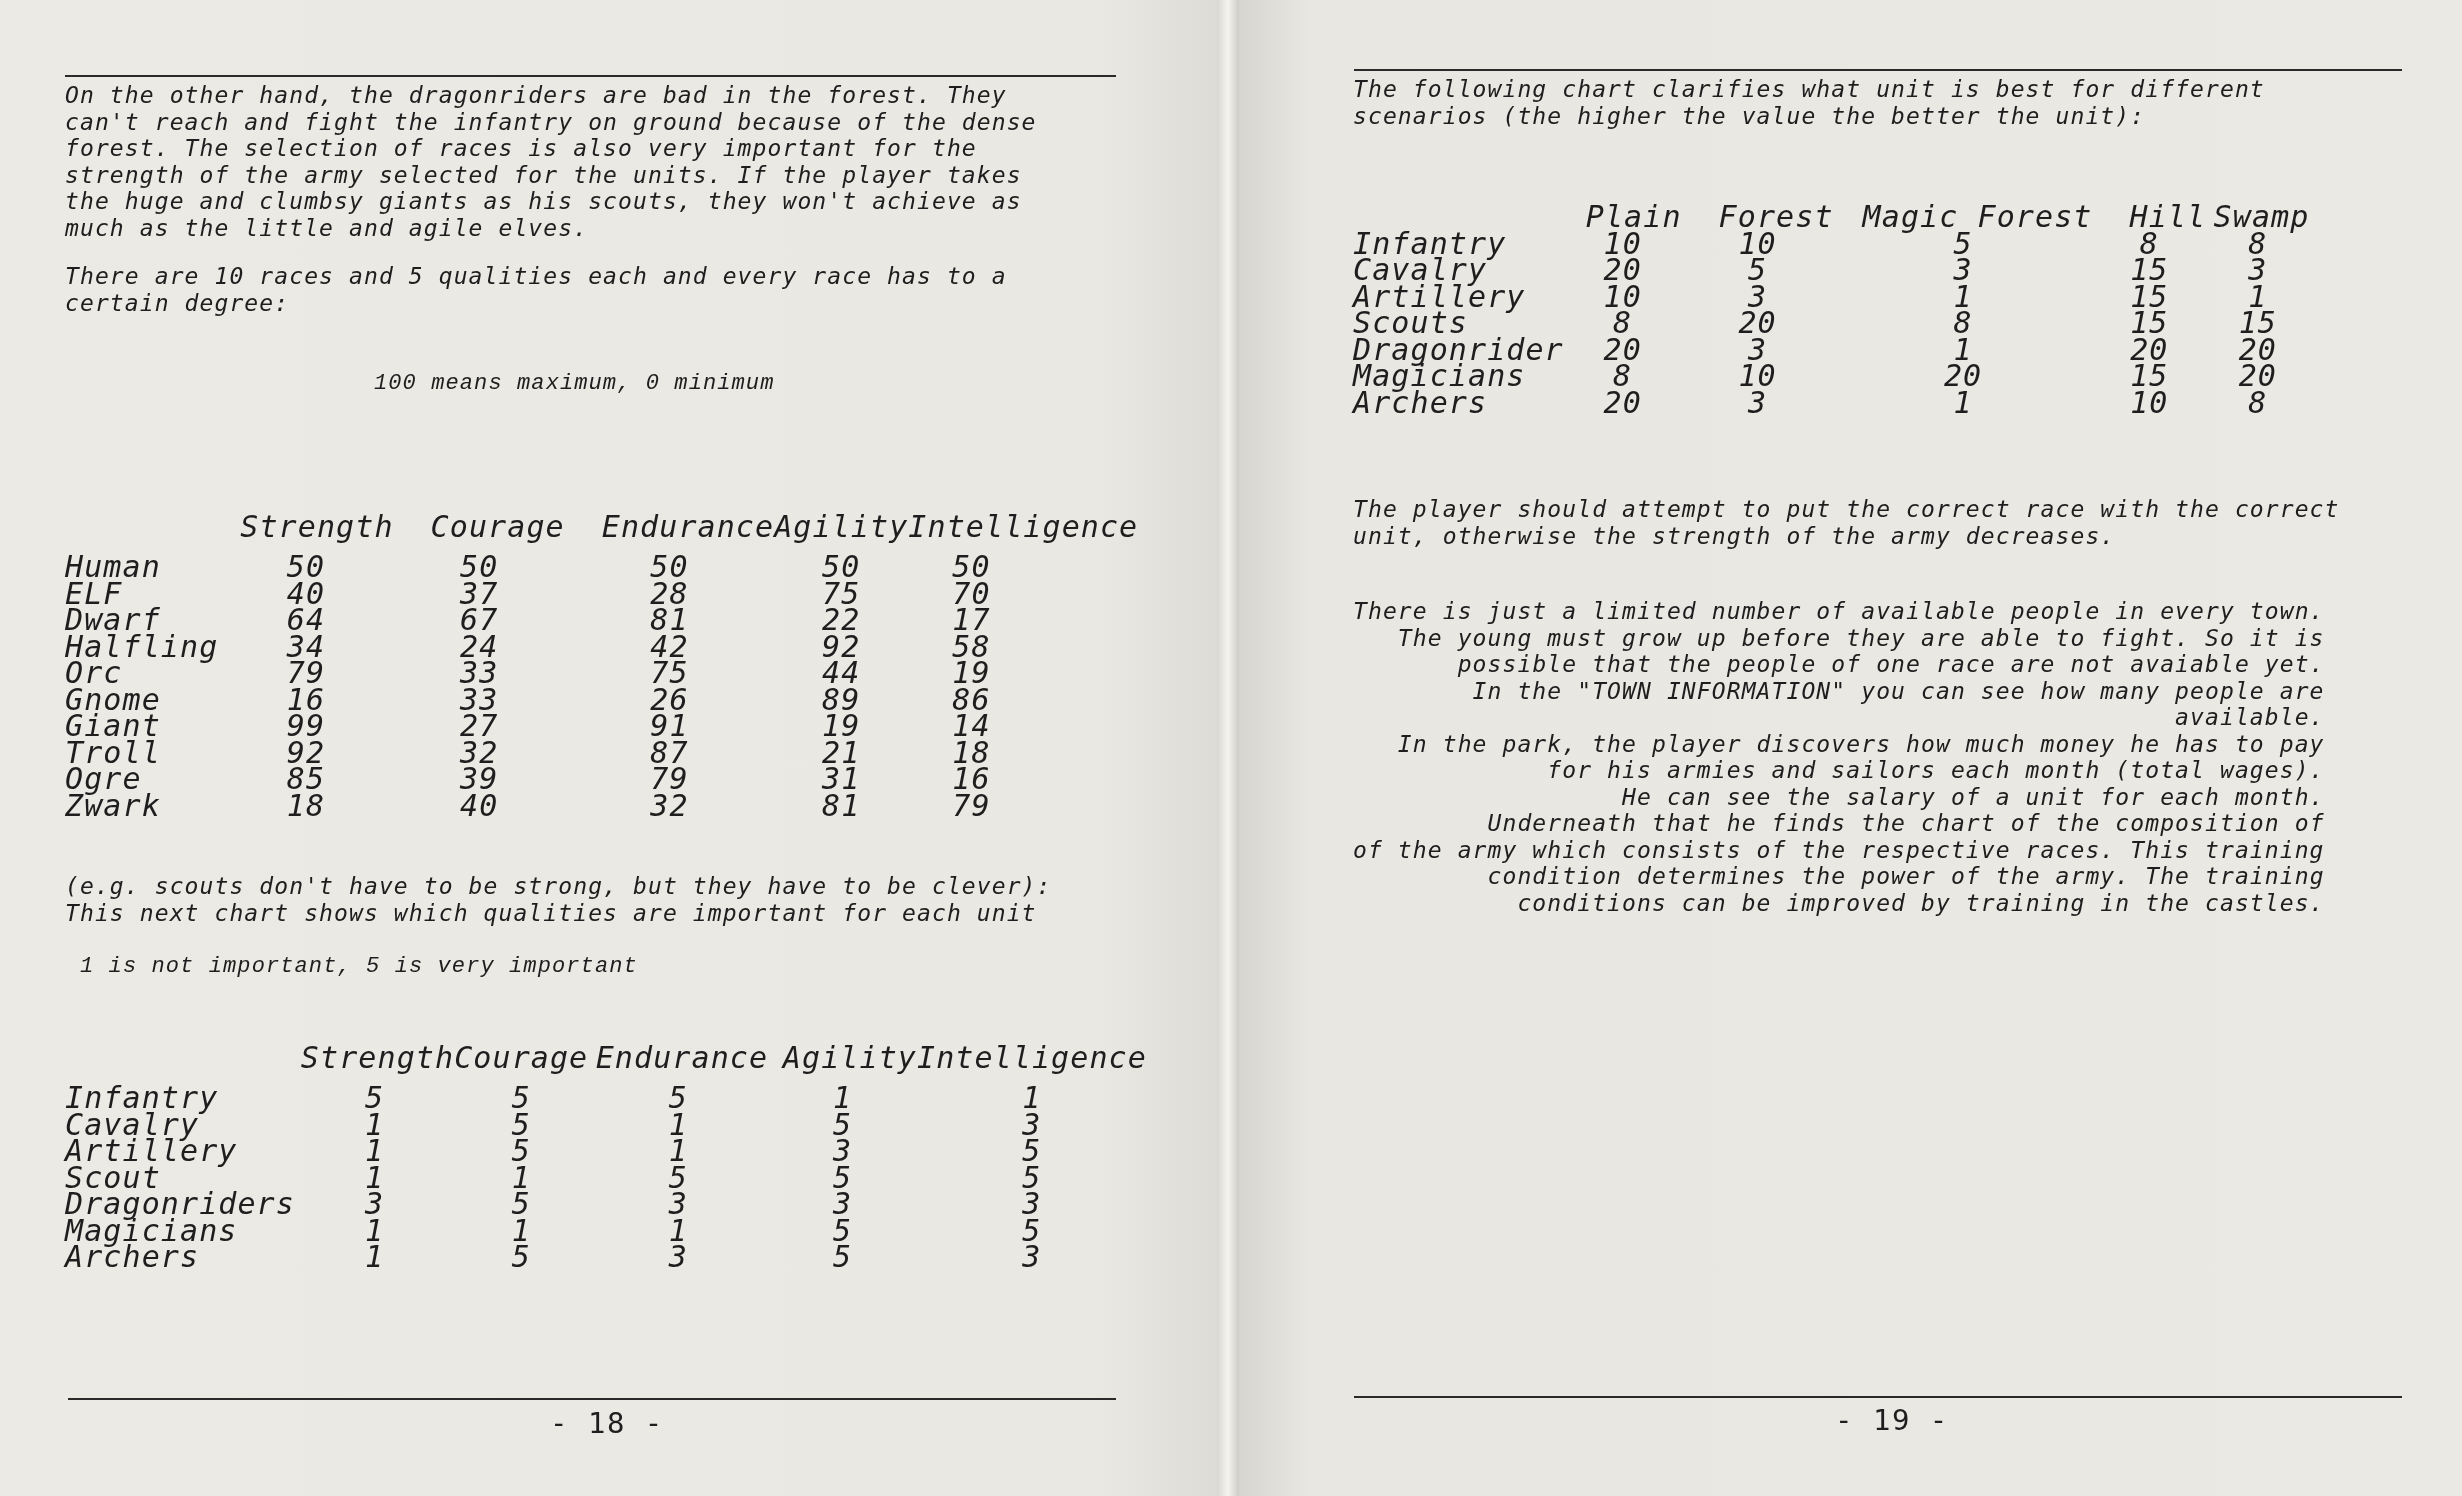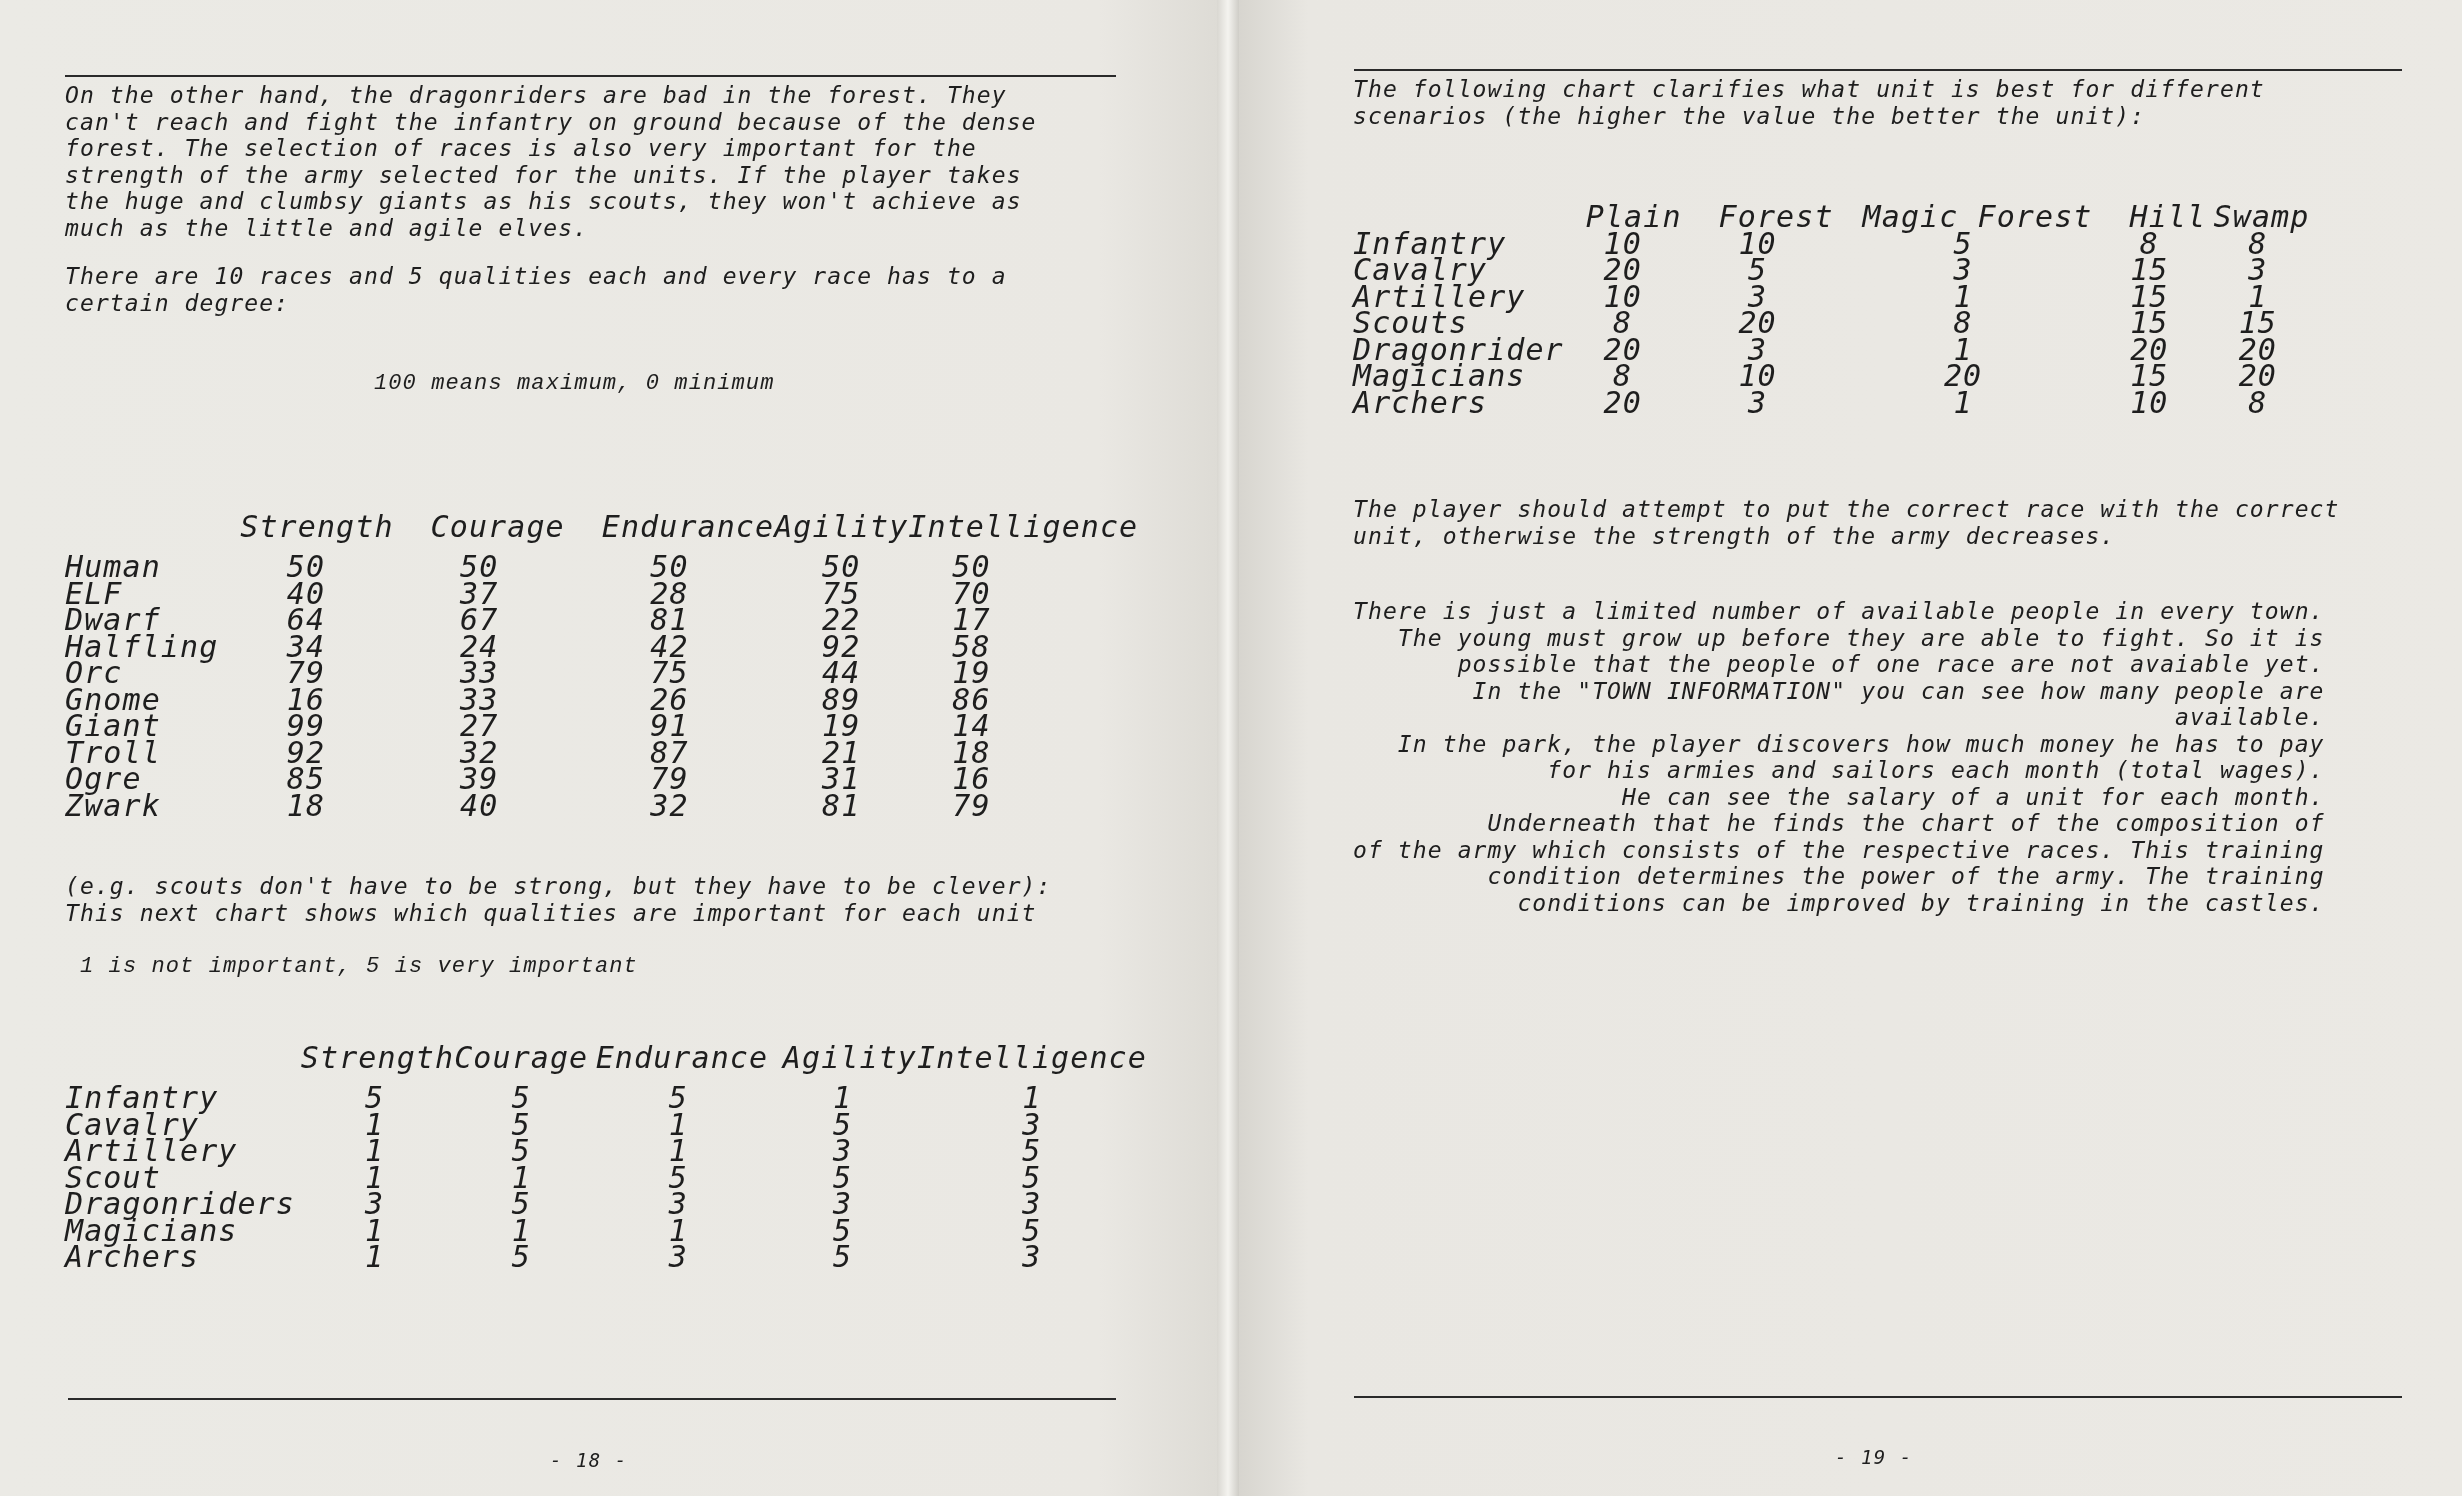--- a/index.html
+++ b/index.html
@@ -17,21 +17,21 @@
   .page.right { left:1235px; width:1227px; background:linear-gradient(to right,#d6d4ce 0%,#e9e7e2 6%,#ebe9e4 100%); }
   .gutter { position:absolute; left:1217px; width:22px; top:0; height:1496px; background:linear-gradient(to right,#d9d7d1,#f4f3ef 50%,#cfcdc7); }
   .rule { position:absolute; height:2.2px; background:#2a2a2a; }
   .text { position:absolute; font-style:italic; font-size:22px; line-height:26.5px; white-space:pre; letter-spacing:1.1px;font-family:Liberation Mono, monospace; }
   .para { position:absolute; font-style:italic; font-size:23px; line-height:26.5px; letter-spacing:1.1px; }
   .para div { white-space:pre; }
   table.grid { position:absolute; border-collapse:collapse; font-style:italic; font-size:30px; letter-spacing:1.1px; }
   table.grid td, table.grid th { padding:0; font-weight:normal; height:26.5px; line-height:26.5px; white-space:nowrap; }
   table.grid th { text-align:left; }
   .num { text-align:center; }
-  .pagenum { position:absolute; font-style:italic; font-size:19px; letter-spacing:1.5px;margin-top:43px; }
+  .pagenum { position:absolute; font-size:29px; letter-spacing:1.5px; }
 </style>
 </head>
 <body>
 
 <div class="page left"></div>
 <div class="page right"></div>
 <div class="gutter"></div>
 
 <div class="rule" style="left:65px; top:75px; width:1051px;"></div>
 

